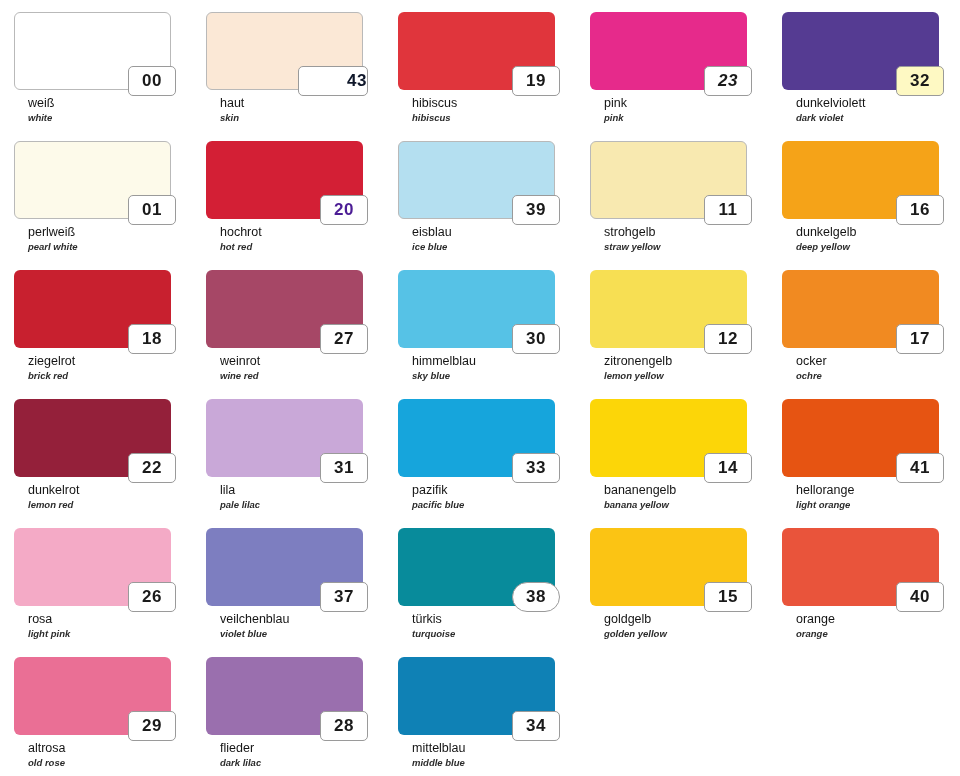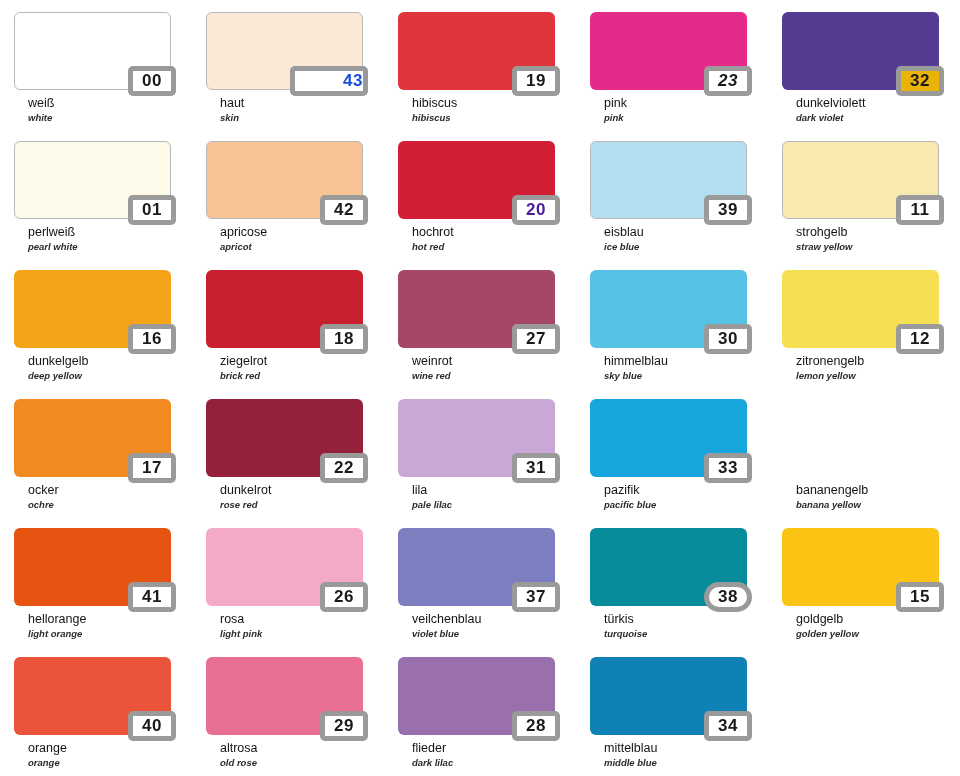--- a/index.html
+++ b/index.html
@@ -59,21 +59,21 @@
     border: 1px solid #b9b9b9;
   }
 
   .badge {
     position: absolute;
     right: -5px;
     bottom: -6px;
     min-width: 48px;
     height: 30px;
     background: #ffffff;
-    border: 5px solid #000000;
+    border: 1px solid #000000;
     border-radius: 5px;
     display: flex;
     align-items: center;
     justify-content: center;
     font-family: "Liberation Sans", sans-serif;
     font-size: 17px;
     font-weight: bold;
     color: #1a1a1a;
     letter-spacing: 0.5px;
     box-sizing: border-box;
@@ -116,21 +116,21 @@
           <div class="badge" style="background: rgb(255, 255, 255); border-color: rgb(154, 154, 154); color: rgb(26, 26, 26);">00</div>
         </div>
         <div class="labels">
           <div class="name-de">weiß</div>
           <div class="name-en">white</div>
         </div>
       </div>
       <div class="swatch-cell">
         <div class="chip-wrap">
           <div class="chip outlined" style="background: rgb(251, 232, 214);"></div>
-          <div class="badge" style="background: rgb(255, 255, 255); border-color: rgb(154, 154, 154); color: #1d4ed8; padding-left: 48px;">43</div>
+          <div class="badge" style="background: rgb(255, 255, 255); border-color: rgb(154, 154, 154); color: #0f172a; padding-left: 48px;">43</div>
         </div>
         <div class="labels">
           <div class="name-de">haut</div>
           <div class="name-en">skin</div>
         </div>
       </div>
       <div class="swatch-cell">
         <div class="chip-wrap">
           <div class="chip" style="background: rgb(224, 53, 60);"></div>
           <div class="badge" style="background: rgb(255, 255, 255); border-color: rgb(154, 154, 154); color: rgb(26, 26, 26);">19</div>
@@ -146,49 +146,39 @@
           <div class="badge" style="background: rgb(255, 255, 255); border-color: rgb(154, 154, 154); color: rgb(26, 26, 26); font-style: italic;">23</div>
         </div>
         <div class="labels">
           <div class="name-de">pink</div>
           <div class="name-en">pink</div>
         </div>
       </div>
       <div class="swatch-cell">
         <div class="chip-wrap">
           <div class="chip" style="background: rgb(85, 59, 146);"></div>
-          <div class="badge" style="background: #eab308; border-color: rgb(154, 154, 154); color: rgb(26, 26, 26);">32</div>
+          <div class="badge" style="background: #fef9c3; border-color: rgb(154, 154, 154); color: rgb(26, 26, 26);">32</div>
         </div>
         <div class="labels">
           <div class="name-de">dunkelviolett</div>
           <div class="name-en">dark violet</div>
         </div>
       </div>
       <div class="swatch-cell">
         <div class="chip-wrap">
           <div class="chip outlined" style="background: rgb(253, 250, 234);"></div>
           <div class="badge" style="background: rgb(255, 255, 255); border-color: rgb(154, 154, 154); color: rgb(26, 26, 26);">01</div>
         </div>
         <div class="labels">
           <div class="name-de">perlweiß</div>
           <div class="name-en">pearl white</div>
         </div>
       </div>
       <div class="swatch-cell">
         <div class="chip-wrap">
-          <div class="chip outlined" style="background: rgb(247, 194, 148);"></div>
-          <div class="badge" style="background: rgb(255, 255, 255); border-color: rgb(154, 154, 154); color: rgb(26, 26, 26);">42</div>
-        </div>
-        <div class="labels">
-          <div class="name-de">apricose</div>
-          <div class="name-en">apricot</div>
-        </div>
-      </div>
-      <div class="swatch-cell">
-        <div class="chip-wrap">
           <div class="chip" style="background: rgb(211, 31, 53);"></div>
           <div class="badge" style="background: rgb(255, 255, 255); border-color: rgb(154, 154, 154); color: #4c1d95;">20</div>
         </div>
         <div class="labels">
           <div class="name-de">hochrot</div>
           <div class="name-en">hot red</div>
         </div>
       </div>
       <div class="swatch-cell">
         <div class="chip-wrap">
@@ -270,21 +260,21 @@
           <div class="name-en">ochre</div>
         </div>
       </div>
       <div class="swatch-cell">
         <div class="chip-wrap">
           <div class="chip" style="background: rgb(148, 32, 58);"></div>
           <div class="badge" style="background: rgb(255, 255, 255); border-color: rgb(154, 154, 154); color: rgb(26, 26, 26);">22</div>
         </div>
         <div class="labels">
           <div class="name-de">dunkelrot</div>
-          <div class="name-en">rose red</div>
+          <div class="name-en">lemon red</div>
         </div>
       </div>
       <div class="swatch-cell">
         <div class="chip-wrap">
           <div class="chip" style="background: rgb(201, 168, 216);"></div>
           <div class="badge" style="background: rgb(255, 255, 255); border-color: rgb(154, 154, 154); color: rgb(26, 26, 26);">31</div>
         </div>
         <div class="labels">
           <div class="name-de">lila</div>
           <div class="name-en">pale lilac</div>
@@ -294,20 +284,24 @@
         <div class="chip-wrap">
           <div class="chip" style="background: rgb(22, 165, 220);"></div>
           <div class="badge" style="background: rgb(255, 255, 255); border-color: rgb(154, 154, 154); color: rgb(26, 26, 26);">33</div>
         </div>
         <div class="labels">
           <div class="name-de">pazifik</div>
           <div class="name-en">pacific blue</div>
         </div>
       </div>
       <div class="swatch-cell">
+        <div class="chip-wrap">
+          <div class="chip" style="background: rgb(252, 214, 8);"></div>
+          <div class="badge" style="background: rgb(255, 255, 255); border-color: rgb(154, 154, 154); color: rgb(26, 26, 26);">14</div>
+        </div>
         <div class="labels">
           <div class="name-de">bananengelb</div>
           <div class="name-en">banana yellow</div>
         </div>
       </div>
       <div class="swatch-cell">
         <div class="chip-wrap">
           <div class="chip" style="background: rgb(230, 84, 18);"></div>
           <div class="badge" style="background: rgb(255, 255, 255); border-color: rgb(154, 154, 154); color: rgb(26, 26, 26);">41</div>
         </div>

